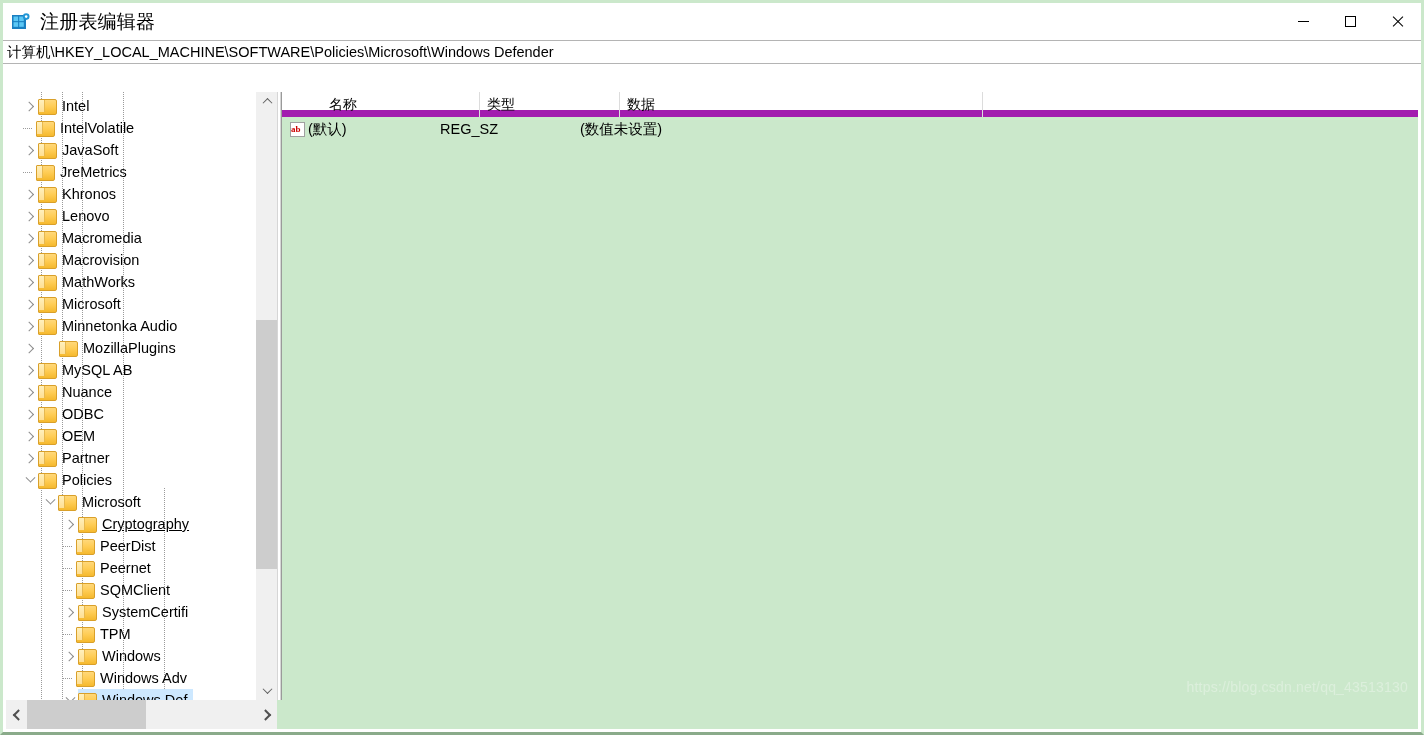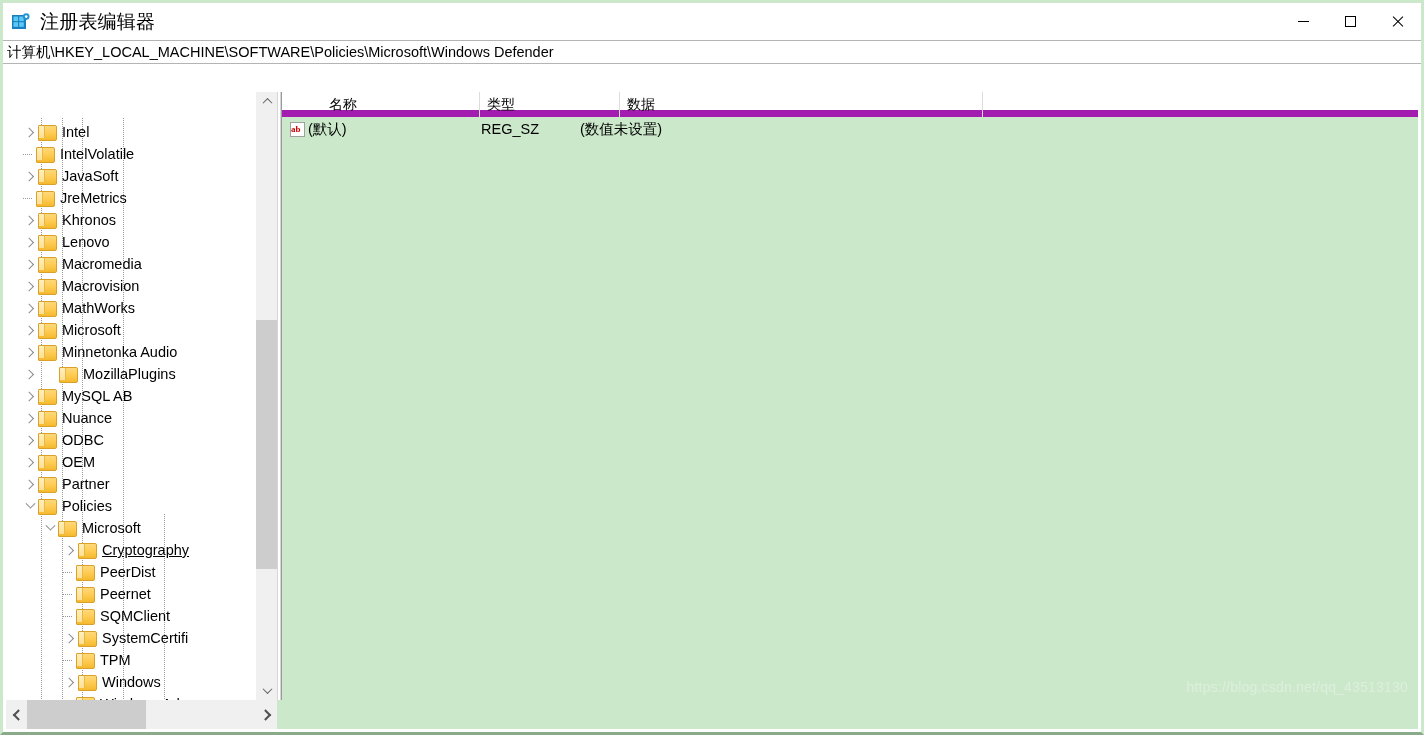--- a/index.html
+++ b/index.html
@@ -108,21 +108,20 @@
     position: relative;
     width: 271px;
     background: #ffffff;
     overflow: hidden;
     flex: 0 0 auto;
   }
   .tree-scroll-area {
     position: absolute;
     left: 0; top: 0; right: 22px; bottom: 0;
     overflow: hidden;
-    margin-top: 26px;
   }
   .tree-inner { position: relative; padding-top: 3px; }
 
   
   .guide {
     position: absolute;
     top: 0; bottom: 0;
     width: 0;
     border-left: 1px dotted #9a9a9a;
     z-index: 0;
@@ -649,21 +648,21 @@
           <div class="col last">
             <span></span>
           </div>
         </div>
       <div class="rows" id="list-rows">
           <div class="lrow">
             <span class="val-icon">
               <span>ab</span>
             </span>
             <span class="cell" style="width: 132px;">(默认)</span>
-            <span class="cell" style="width: 140px; text-align: center;">REG_SZ</span>
+            <span class="cell" style="width: 140px;">REG_SZ</span>
             <span class="cell">(数值未设置)</span>
           </div>
         </div>
       <div class="watermark">https://blog.csdn.net/qq_43513130</div>
     </div>
   </div>
 
   <div class="hscroll">
     <div class="hs-btn">
         <i class="hs-arrow left"></i>

